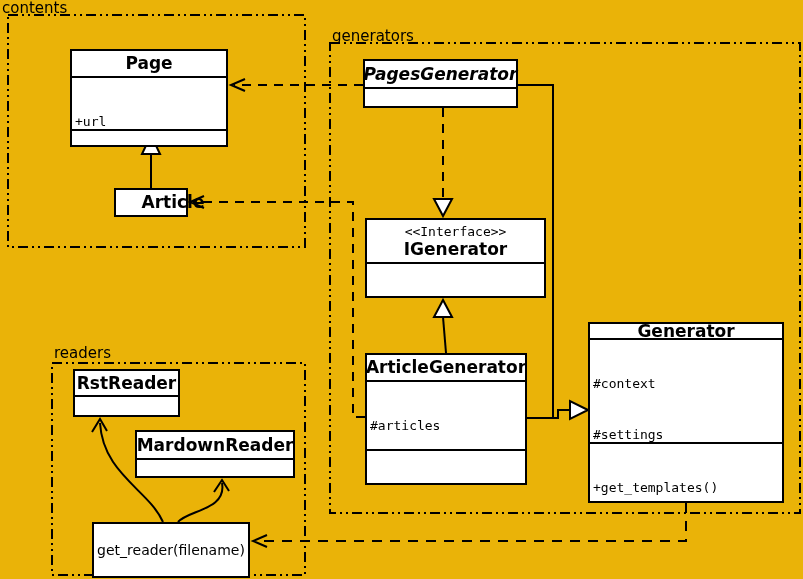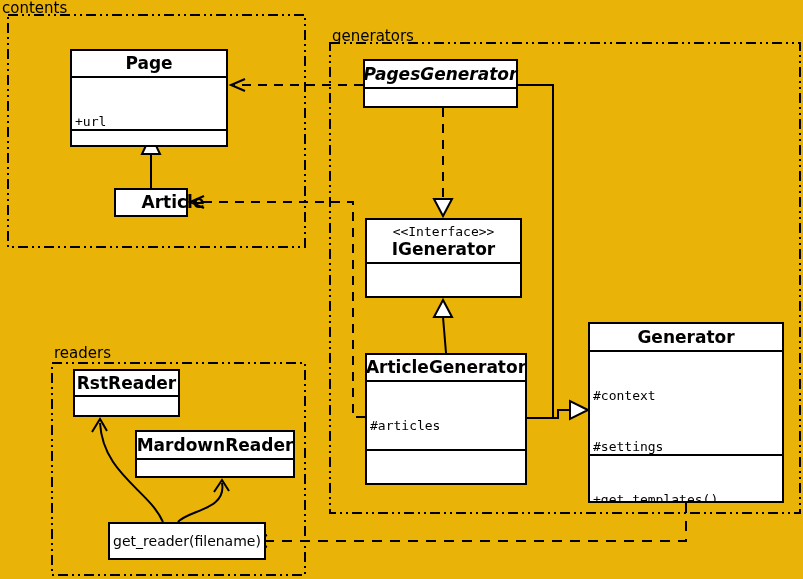--- a/index.html
+++ b/index.html
@@ -119,21 +119,21 @@
     <div class="uml-title no-divider">Article</div>
   </div>
 
   <div class="uml-box" style="left:363px;top:59px;width:155px;height:49px;font-style:italic;">
     <div class="uml-title" style="height:28px;">PagesGenerator</div>
     <div class="uml-section" style="flex:1 1 auto;">
       
     </div>
   </div>
 
-  <div class="uml-box" style="left:365px;top:218px;width:157px;height:80px;">
+  <div class="uml-box" style="left:365px;top:218px;width:181px;height:80px;">
     <div class="uml-title" style="height:44px;">
       <div class="stereotype">&lt;&lt;Interface&gt;&gt;</div>
       <div>IGenerator</div>
     </div>
     <div class="uml-section" style="flex:1 1 auto;">
       
       
     </div>
   </div>
 
@@ -145,21 +145,21 @@
       
       
     </div>
     <div class="uml-section divided" style="flex:1 1 auto;">
       
       
     </div>
   </div>
 
   <div class="uml-box" style="left:588px;top:322px;width:196px;height:181px;">
-    <div class="uml-title" style="height:28px;">Generator</div>
+    <div class="uml-title" style="height:16px;">Generator</div>
     <div class="uml-section" style="height:102px;">
       <div>#context</div>
       <div>#settings</div>
       
       
       
       
     </div>
     <div class="uml-section divided" style="flex:1 1 auto;">
       <div>+get_templates()</div>
@@ -175,15 +175,15 @@
     </div>
   </div>
 
   <div class="uml-box" style="left:135px;top:430px;width:160px;height:48px;gap:36px;">
     <div class="uml-title" style="height:28px;">MardownReader</div>
     <div class="uml-section" style="flex:1 1 auto;">
       
     </div>
   </div>
 
-  <div class="plain-box" style="left:108px;top:522px;width:158px;height:38px;">get_reader(filename)</div>
+  <div class="plain-box" style="left:92px;top:522px;width:158px;height:56px;">get_reader(filename)</div>
 
 </div>
 
 </body></html>

